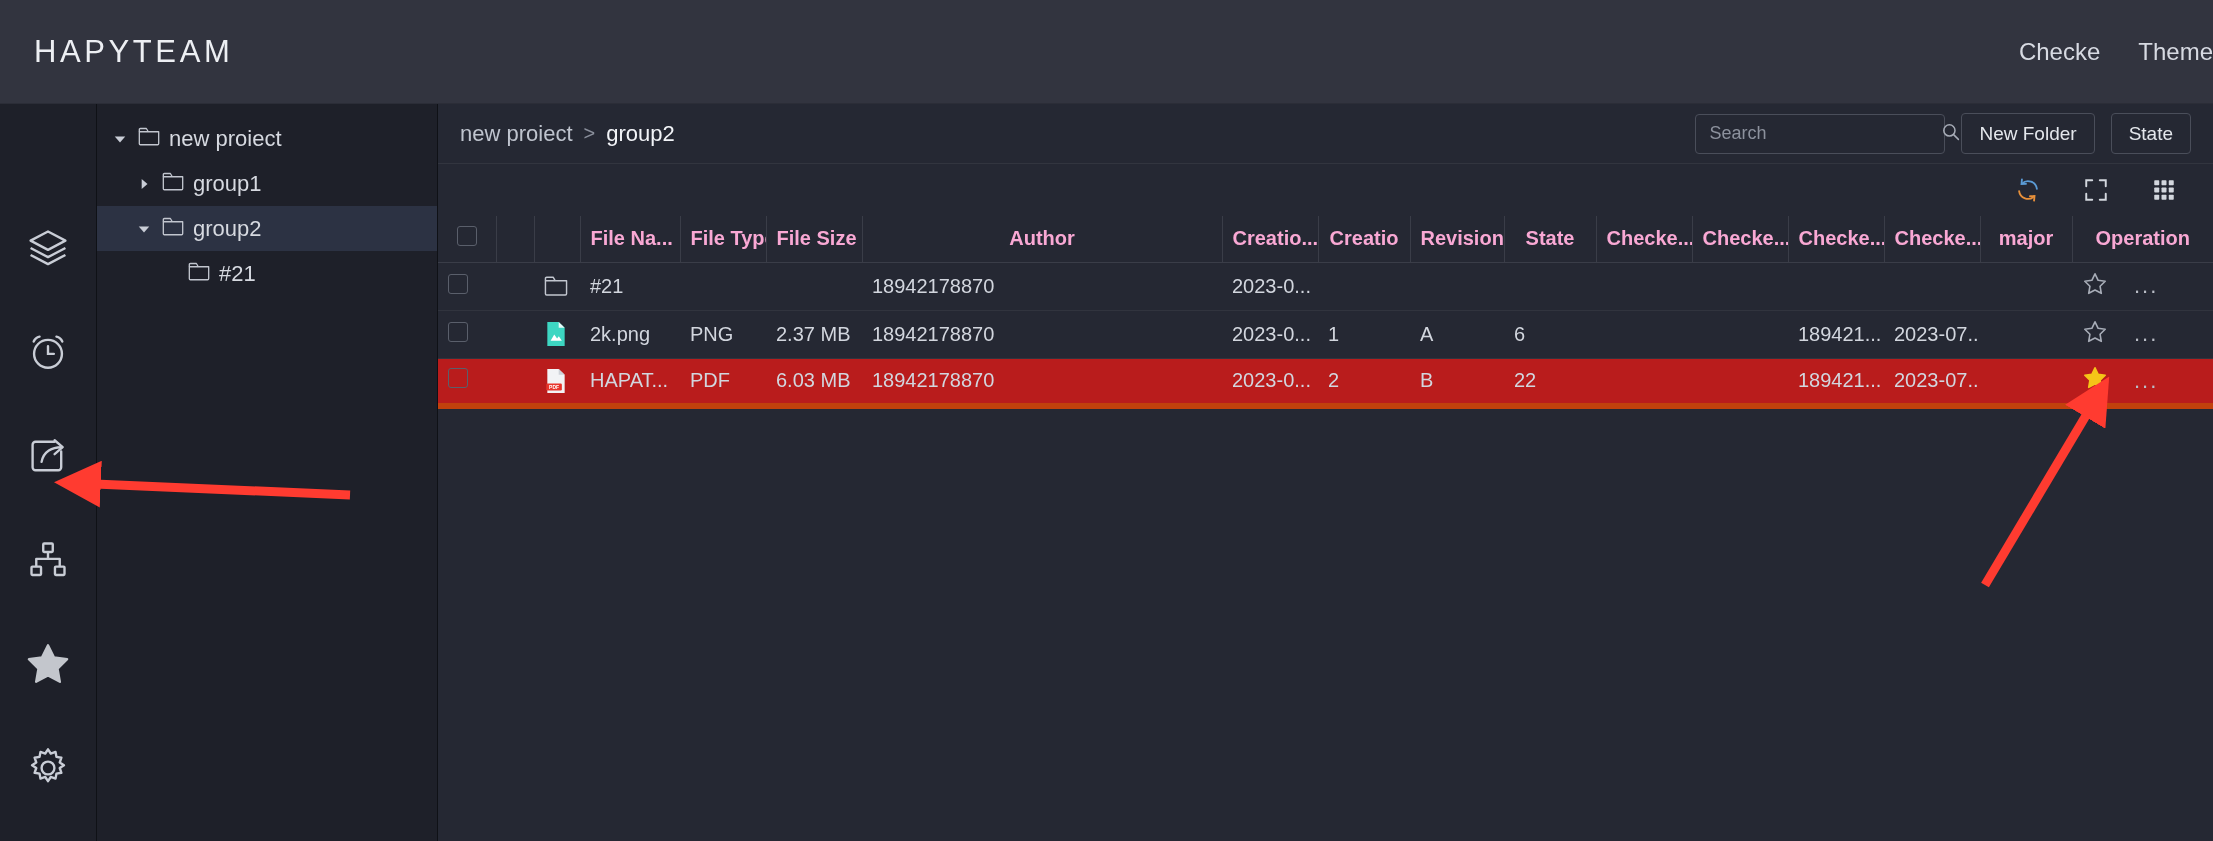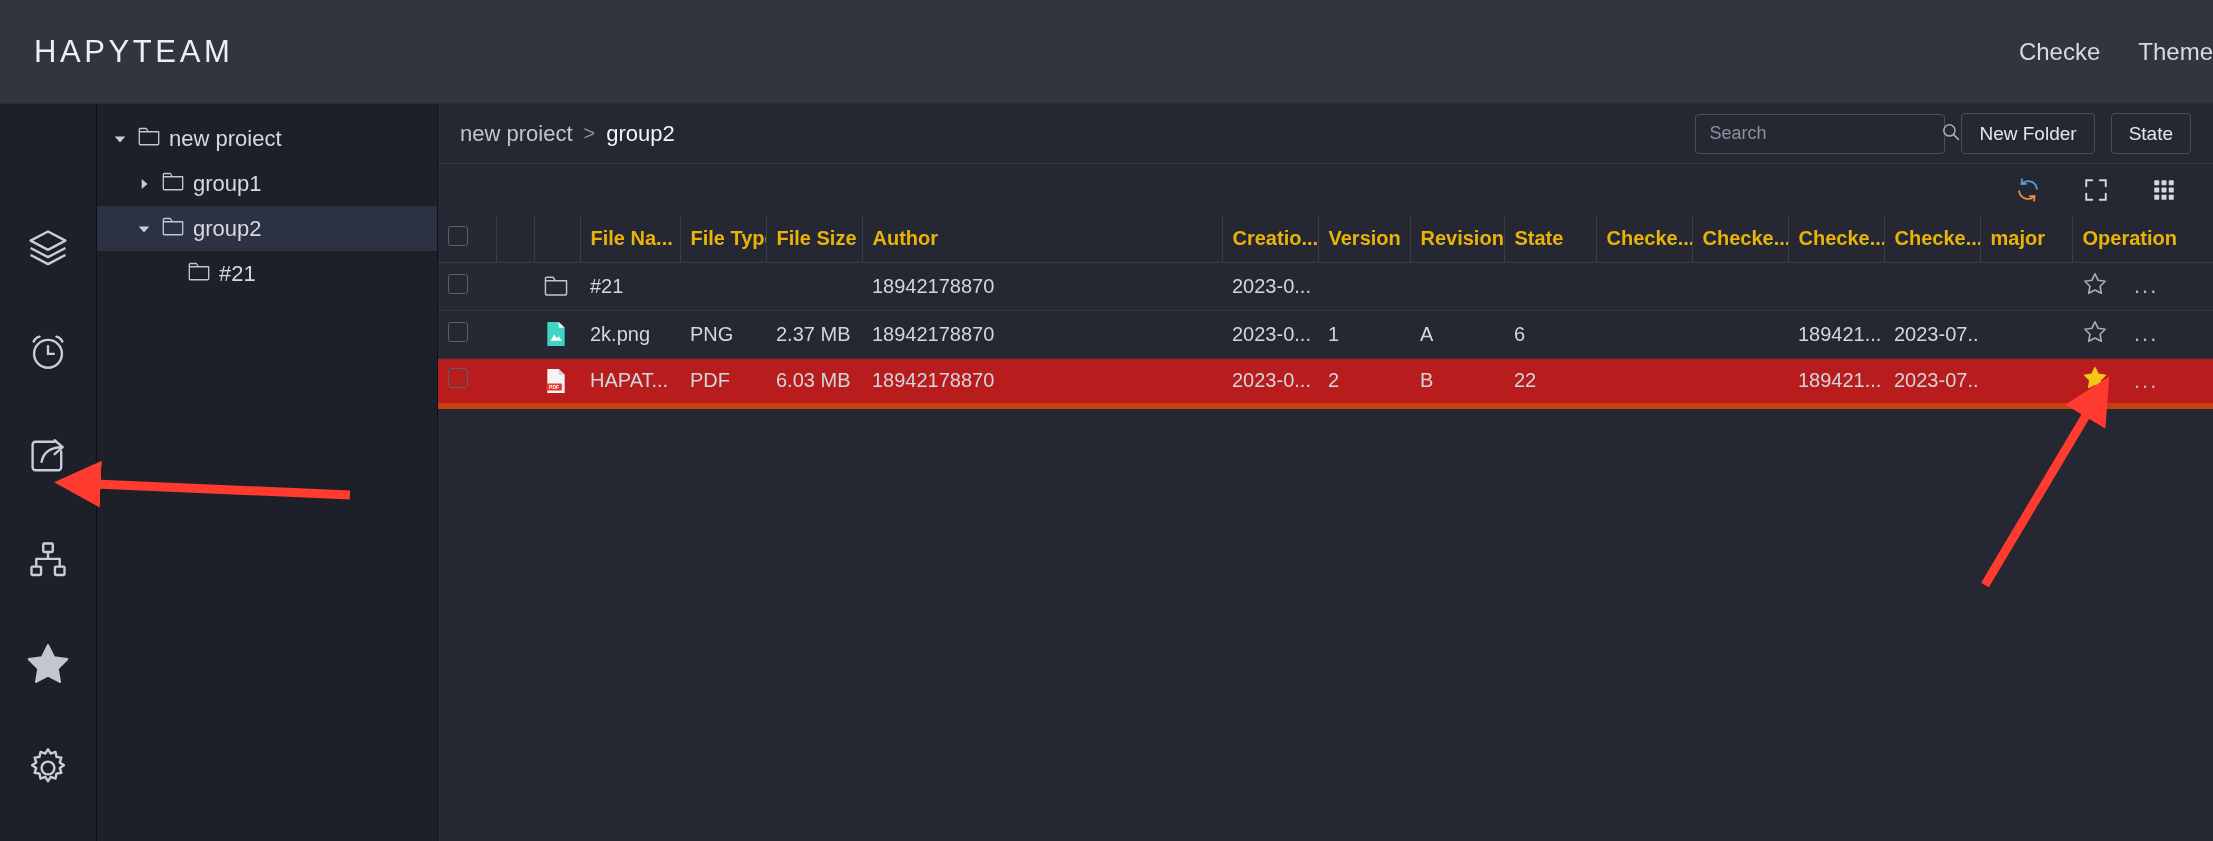--- a/index.html
+++ b/index.html
@@ -86,21 +86,21 @@
     font-family: "Liberation Sans", sans-serif;
   }
 
   .iconbar { height: 52px; min-height: 52px; display: flex; align-items: center; justify-content: flex-end; gap: 42px; padding-right: 36px; }
   .iconbar-btn { cursor: pointer; display: flex; align-items: center; justify-content: center; }
 
   
   .tablewrap { flex: 1; overflow: hidden; }
   table.grid { width: 100%; border-collapse: collapse; table-layout: fixed; }
   table.grid th {
-    font-size: 20px; color: #eab308; font-weight: bold; text-align: left;
+    font-size: 20px; color: #f9a8d4; font-weight: bold; text-align: center;
     height: 46px; padding: 0 10px; border-bottom: 1px solid #3A3D48;
     border-right: 1px solid #3A3D48; white-space: nowrap; overflow: hidden;
   }
   table.grid th.nob { border-right: none; }
   table.grid td {
     font-size: 20px; color: #D2D6DE; height: 48px; padding: 0 10px;
     border-bottom: 1px solid #31343E; white-space: nowrap; overflow: hidden;
   }
   tr.row.sel td { background: #b91c1c; border-top: 1px solid #4E6A86; border-bottom: 6px solid #c2410c; }
   .cb { width: 20px; height: 20px; border: 1px solid #5A5F6B; border-radius: 3px; display: inline-block; cursor: pointer; }
@@ -331,21 +331,21 @@
               <th>
                 <span class="cb"></span>
               </th>
               <th></th>
               <th></th>
               <th>File Na...</th>
               <th>File Type</th>
               <th>File Size</th>
               <th>Author</th>
               <th>Creatio...</th>
-              <th>Version</th>
+              <th>Creatio</th>
               <th>Revision</th>
               <th>State</th>
               <th>Checke...</th>
               <th>Checke...</th>
               <th>Checke...</th>
               <th>Checke...</th>
               <th>major</th>
               <th class="nob" style="">Operation</th>
             </tr>
           </thead>

